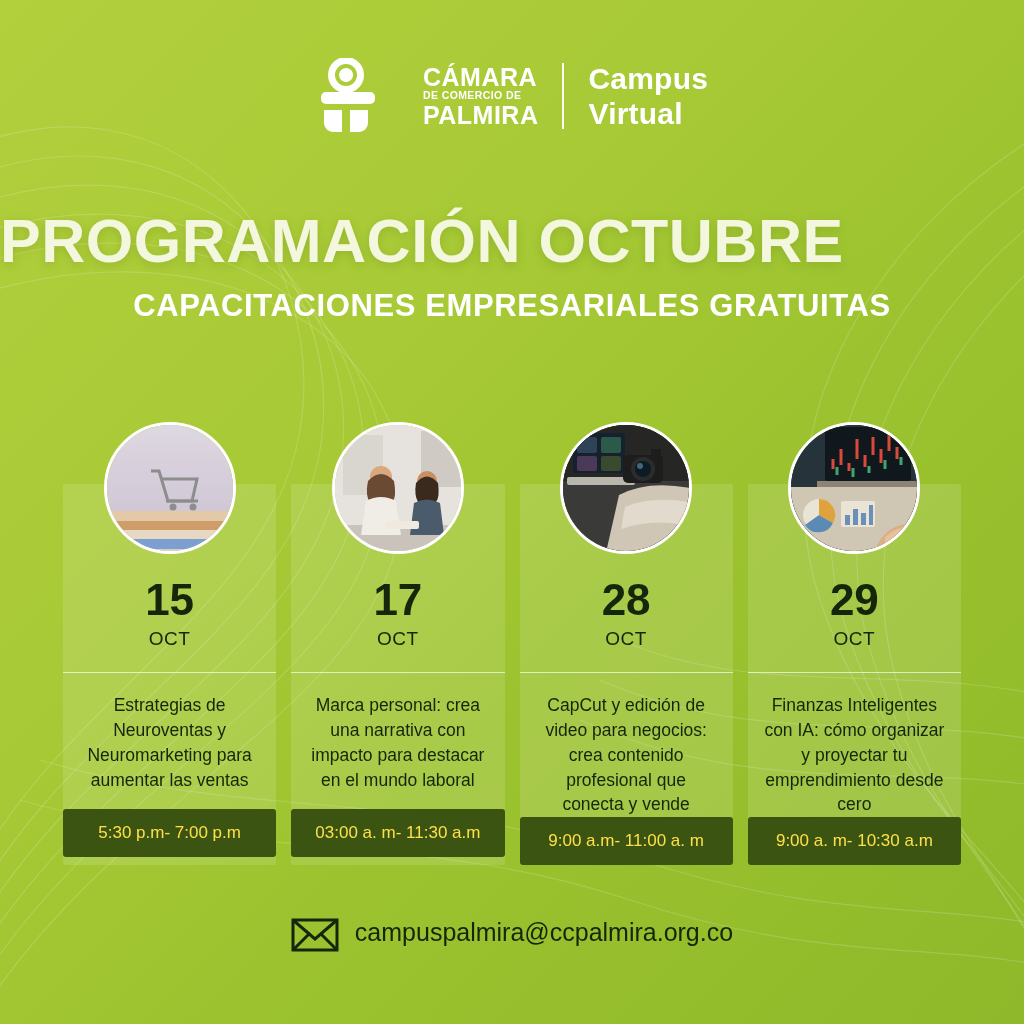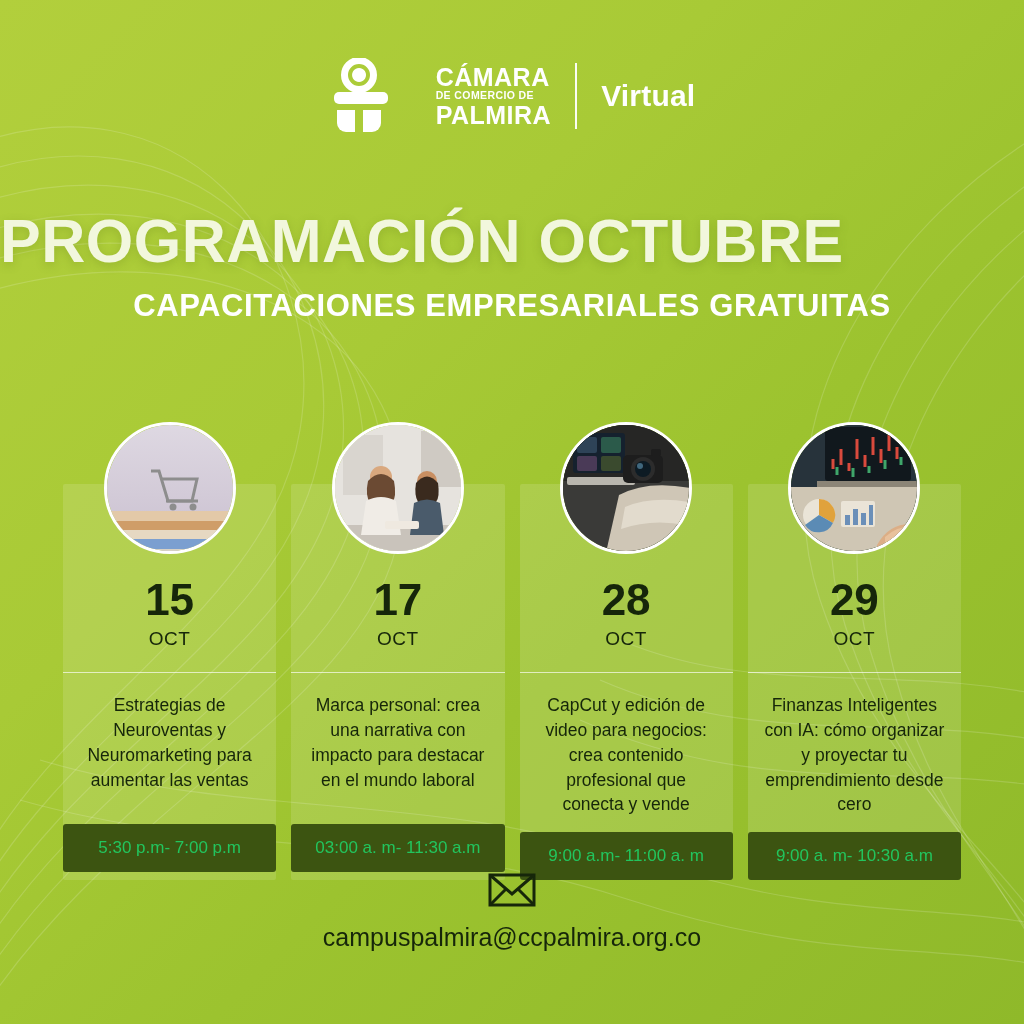--- a/index.html
+++ b/index.html
@@ -96,36 +96,36 @@
     margin-top: 22px;
   }
   .desc {
     color: #16260a; font-size: 17.5px; line-height: 1.42;
     text-align: center; padding: 20px 14px 0 14px;
     min-height: 136px;
   }
   .time {
     width: 100%;
     background: #3c5411;
-    color: #22c55e;
+    color: #fde047;
     font-size: 17px;
     text-align: center;
     padding: 14px 4px;
     border-radius: 3px;
-    margin-top: 15px;
+    margin-top: 0;
   }
 
   
   .footer {
     position: absolute;
     bottom: 72px; left: 0; right: 0;
     display: flex; justify-content: center; align-items: center; gap: 40px;
     color: #16260a;
   }
-  .contact { display: flex; align-items: center; gap: 16px; flex-direction: column; }
+  .contact { display: flex; gap: 16px; }
   .contact .txt { font-size: 25px; color: #16260a; }
   .ico { display: block; }
 
   
   .img-books { background: linear-gradient(180deg,#ded8e2 0%, #d3cbd8 55%, #c9bfd0 100%); position:relative; }
   .img-meeting { background: linear-gradient(180deg,#e9e7e4 0%, #ddd9d4 100%); position:relative; }
   .img-video { background: linear-gradient(150deg,#2b2b2b 0%, #4a4a46 45%, #8d8a80 100%); position:relative; }
   .img-finance { background: linear-gradient(160deg,#1d2a33 0%, #33424c 45%, #b9b2a8 100%); position:relative; }
 </style>
 </head>
@@ -165,20 +165,21 @@
         </g>
       </svg>
       <div class="cic-text">
         <div class="l1">CÁMARA</div>
         <div class="l2">DE COMERCIO DE</div>
         <div class="l3">PALMIRA</div>
       </div>
     </div>
     <div class="divider-v"></div>
     <div class="campus">
+      <div>Campus</div>
       <div>Virtual</div>
     </div>
   </div>
 
   <div class="title-main">PROGRAMACIÓN OCTUBRE</div>
   <div class="title-sub">CAPACITACIONES EMPRESARIALES GRATUITAS</div>
 
   <div class="cards">
 
     <div class="card">

